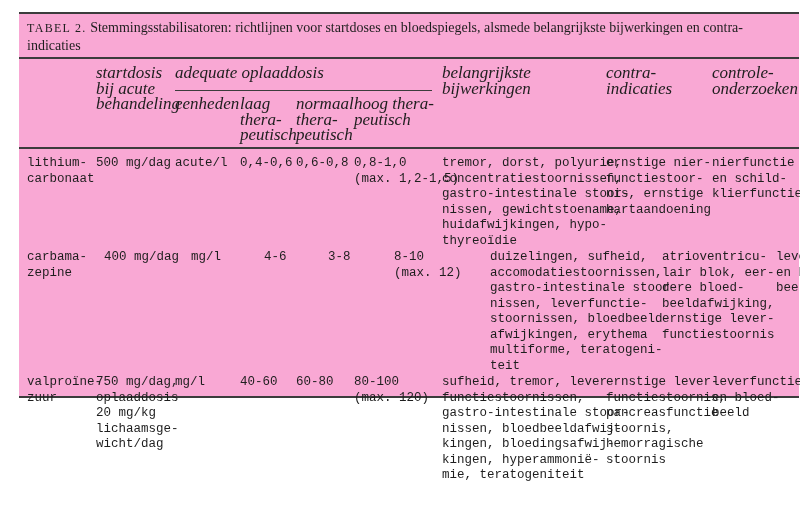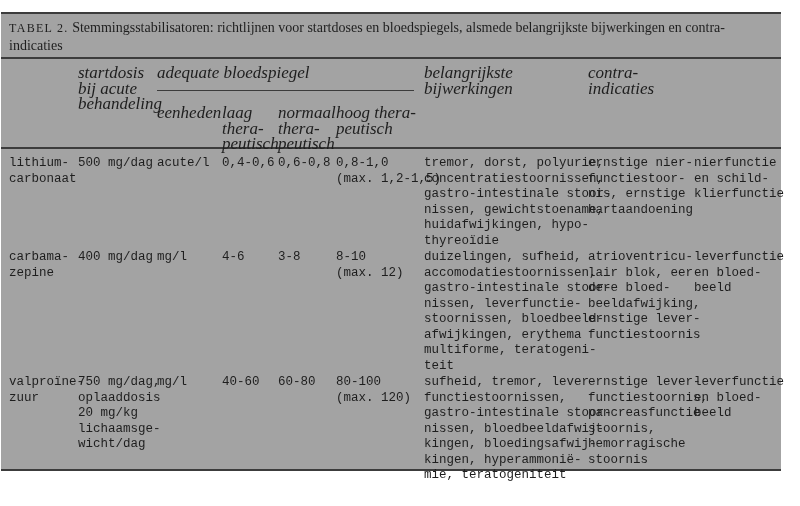--- a/index.html
+++ b/index.html
@@ -8,25 +8,25 @@
     position: relative;
     width: 800px;
     height: 506px;
     background: #ffffff;
     font-family: "Liberation Serif", "DejaVu Serif", serif;
     color: #1e1e1e;
     overflow: hidden;
   }
   .table-wrap {
     position: absolute;
-    left: 1px;
+    left: 19px;
     top: 12px;
     width: 780px;
-    height: 459px;
-    background: #a3a3a3;
+    height: 386px;
+    background: #f9a8d4;
     border-top: 2px solid #3c3c3c;
     border-bottom: 2px solid #3c3c3c;
   }
   
   .caption {
     height: 45px;
     border-bottom: 2px solid #3c3c3c;
     padding: 5px 10px 0 8px;
     font-size: 14px;
     line-height: 17px;
@@ -49,72 +49,74 @@
   }
   .hdr { white-space: pre; }
   .group-title { white-space: pre; height: 16px; }
   .group-rule {
     margin-top: 9px;
     margin-right: 10px;
     border-top: 1.5px solid #3c3c3c;
     height: 0;
   }
   .sub-grid {
-    margin-top: 14px;
+    margin-top: 5px;
     display: grid;
     grid-template-columns: 65px 56px 58px 88px;
   }
   
   .row {
     display: grid;
     grid-template-columns: 69px 79px 65px 56px 58px 88px 164px 106px 87px;
     padding: 7px 0 0 8px;
     font-size: 12.5px;
     line-height: 15.5px;
   }
   .row-1 { height: 94px; }
-  .row-2 { height: 125px; }
+  .row-2 { height: 125px; gap: 8px; }
   .row-3 { height: 124px; }
   .cell { white-space: pre; font-family: Liberation Mono, monospace; }
 </style>
 </head>
 <body>
 
 <div class="page">
   <div class="table-wrap">
 
     <div class="caption">
       <span class="cap-label">TABEL 2.</span><span class="cap-text"> Stemmingsstabilisatoren: richtlijnen voor startdoses en bloedspiegels, alsmede belangrijkste bijwerkingen en contra-
 indicaties</span>
     </div>
 
     <div class="thead">
       <div class="hdr"></div>
       <div class="hdr">startdosis
 bij acute
 behandeling</div>
       <div class="group">
-        <div class="group-title hdr">adequate bloedspiegel</div>
+        <div class="group-title hdr">adequate oplaaddosis</div>
         <div class="group-rule"></div>
         <div class="sub-grid">
           <div class="hdr">eenheden</div>
           <div class="hdr">laag
 thera-
 peutisch</div>
           <div class="hdr">normaal
 thera-
 peutisch</div>
           <div class="hdr">hoog thera-
 peutisch</div>
         </div>
       </div>
       <div class="hdr">belangrijkste
 bijwerkingen</div>
       <div class="hdr">contra-
 indicaties</div>
+      <div class="hdr">controle-
+onderzoeken</div>
     </div>
 
     <div class="tbody">
 
       <div class="row row-1">
         <div class="cell">lithium-
 carbonaat</div>
         <div class="cell">500 mg/dag</div>
         <div class="cell">acute/l</div>
         <div class="cell">0,4-0,6</div>

